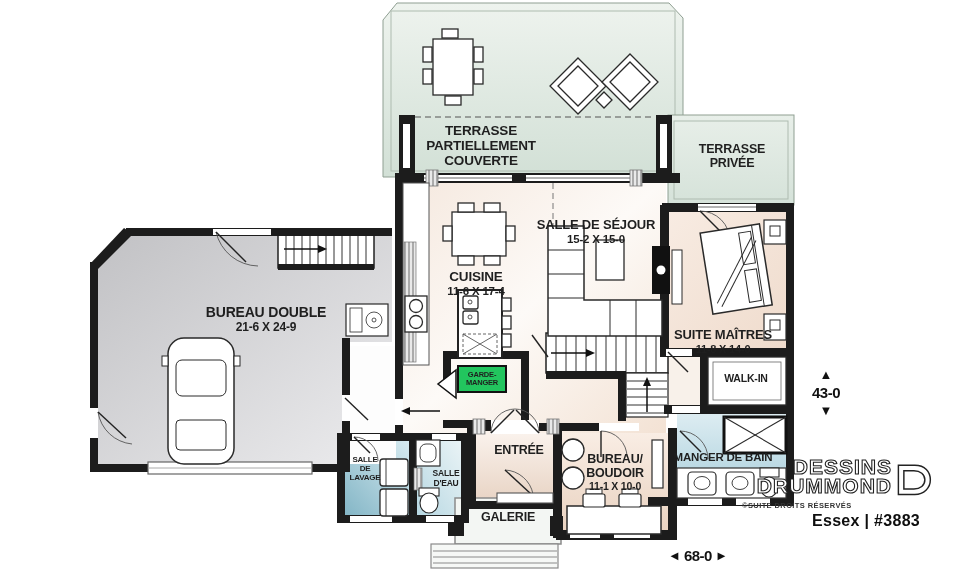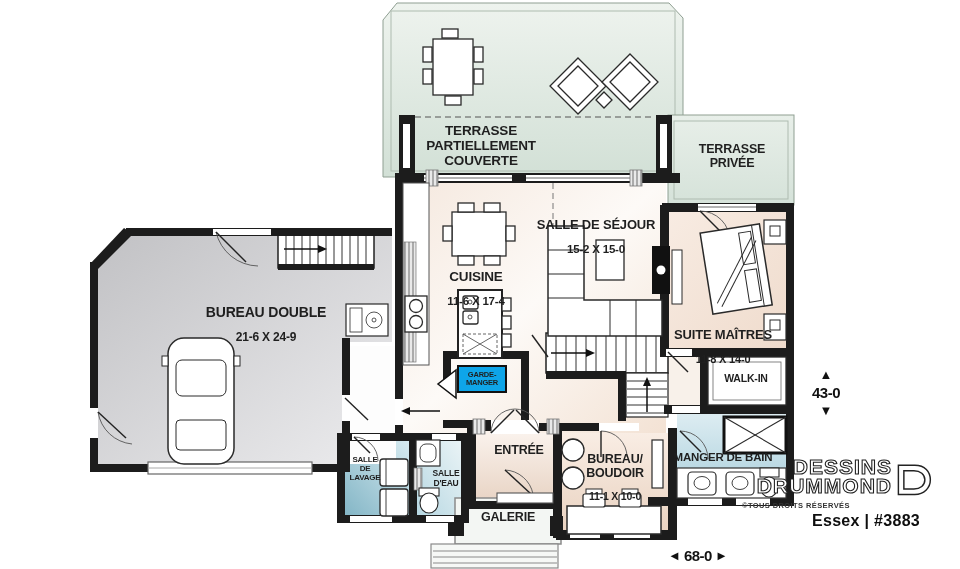--- a/index.html
+++ b/index.html
@@ -2,22 +2,22 @@
 <html><head>
 <meta charset="utf-8">
 <style>
   html,body{margin:0;padding:0;background:#fff;}
   .stage{position:relative;width:960px;height:569px;background:#fff;overflow:hidden;
          font-family:"Liberation Sans",sans-serif;}
   svg.plan{position:absolute;left:0;top:0;}
   .lbl{position:absolute;font-weight:bold;color:#1f1f1f;text-align:center;line-height:1.12;
        white-space:pre-line;letter-spacing:-0.2px;}
   .u{text-decoration-thickness:1.8px;text-underline-offset:2px;}
-  .dims{font-weight:bold;margin-top:11px;}
-  .room-box{position:absolute;background:#0ea5e9;border:2px solid #111;display:flex;
+  .dims{font-weight:bold;margin-top:1px;}
+  .room-box{position:absolute;background:#22c55e;border:2px solid #111;display:flex;
             align-items:center;justify-content:center;}
   .dim-v{position:absolute;display:flex;flex-direction:column;align-items:center;gap:3px;color:#111;}
   .dim-h{position:absolute;display:flex;align-items:center;gap:3px;color:#111;}
   .tri{font-size:13px;line-height:1;color:#111;}
   .dimtext{font-size:15px;font-weight:bold;letter-spacing:-0.5px;}
   .logo{position:absolute;left:742px;top:457px;width:192px;}
   .logo-row{display:flex;align-items:flex-start;justify-content:flex-end;}
   .logo-text{text-align:right;}
   .logo-line{font-size:21px;font-weight:bold;line-height:19px;color:#fff;
              -webkit-text-stroke:1.1px #232323;letter-spacing:1px;}
@@ -436,18 +436,18 @@
 <div class="logo">
   <div class="logo-row">
     <div class="logo-text">
       <div class="logo-line">DESSINS</div>
       <div class="logo-line">DRUMMOND</div>
     </div>
     <svg width="42" height="42" viewBox="0 0 46 46">
       <path d="M7 41 V9 H25 C36 9 42 16 42 25 C42 34 35 41 25 41 Z M13 35 V15 H24 C31 15 36 19 36 25 C36 31 31 35 24 35 Z" fill="#fff" stroke="#232323" stroke-width="1.6" fill-rule="evenodd"></path>
     </svg>
   </div>
-  <div class="logo-copy">©TOUS DROITS RÉSERVÉS</div>
+  <div class="logo-copy">©SUITE DROITS RÉSERVÉS</div>
 </div>
 
 <div class="model">Essex | #3883</div>
 
 </div>
 
 </body></html>

